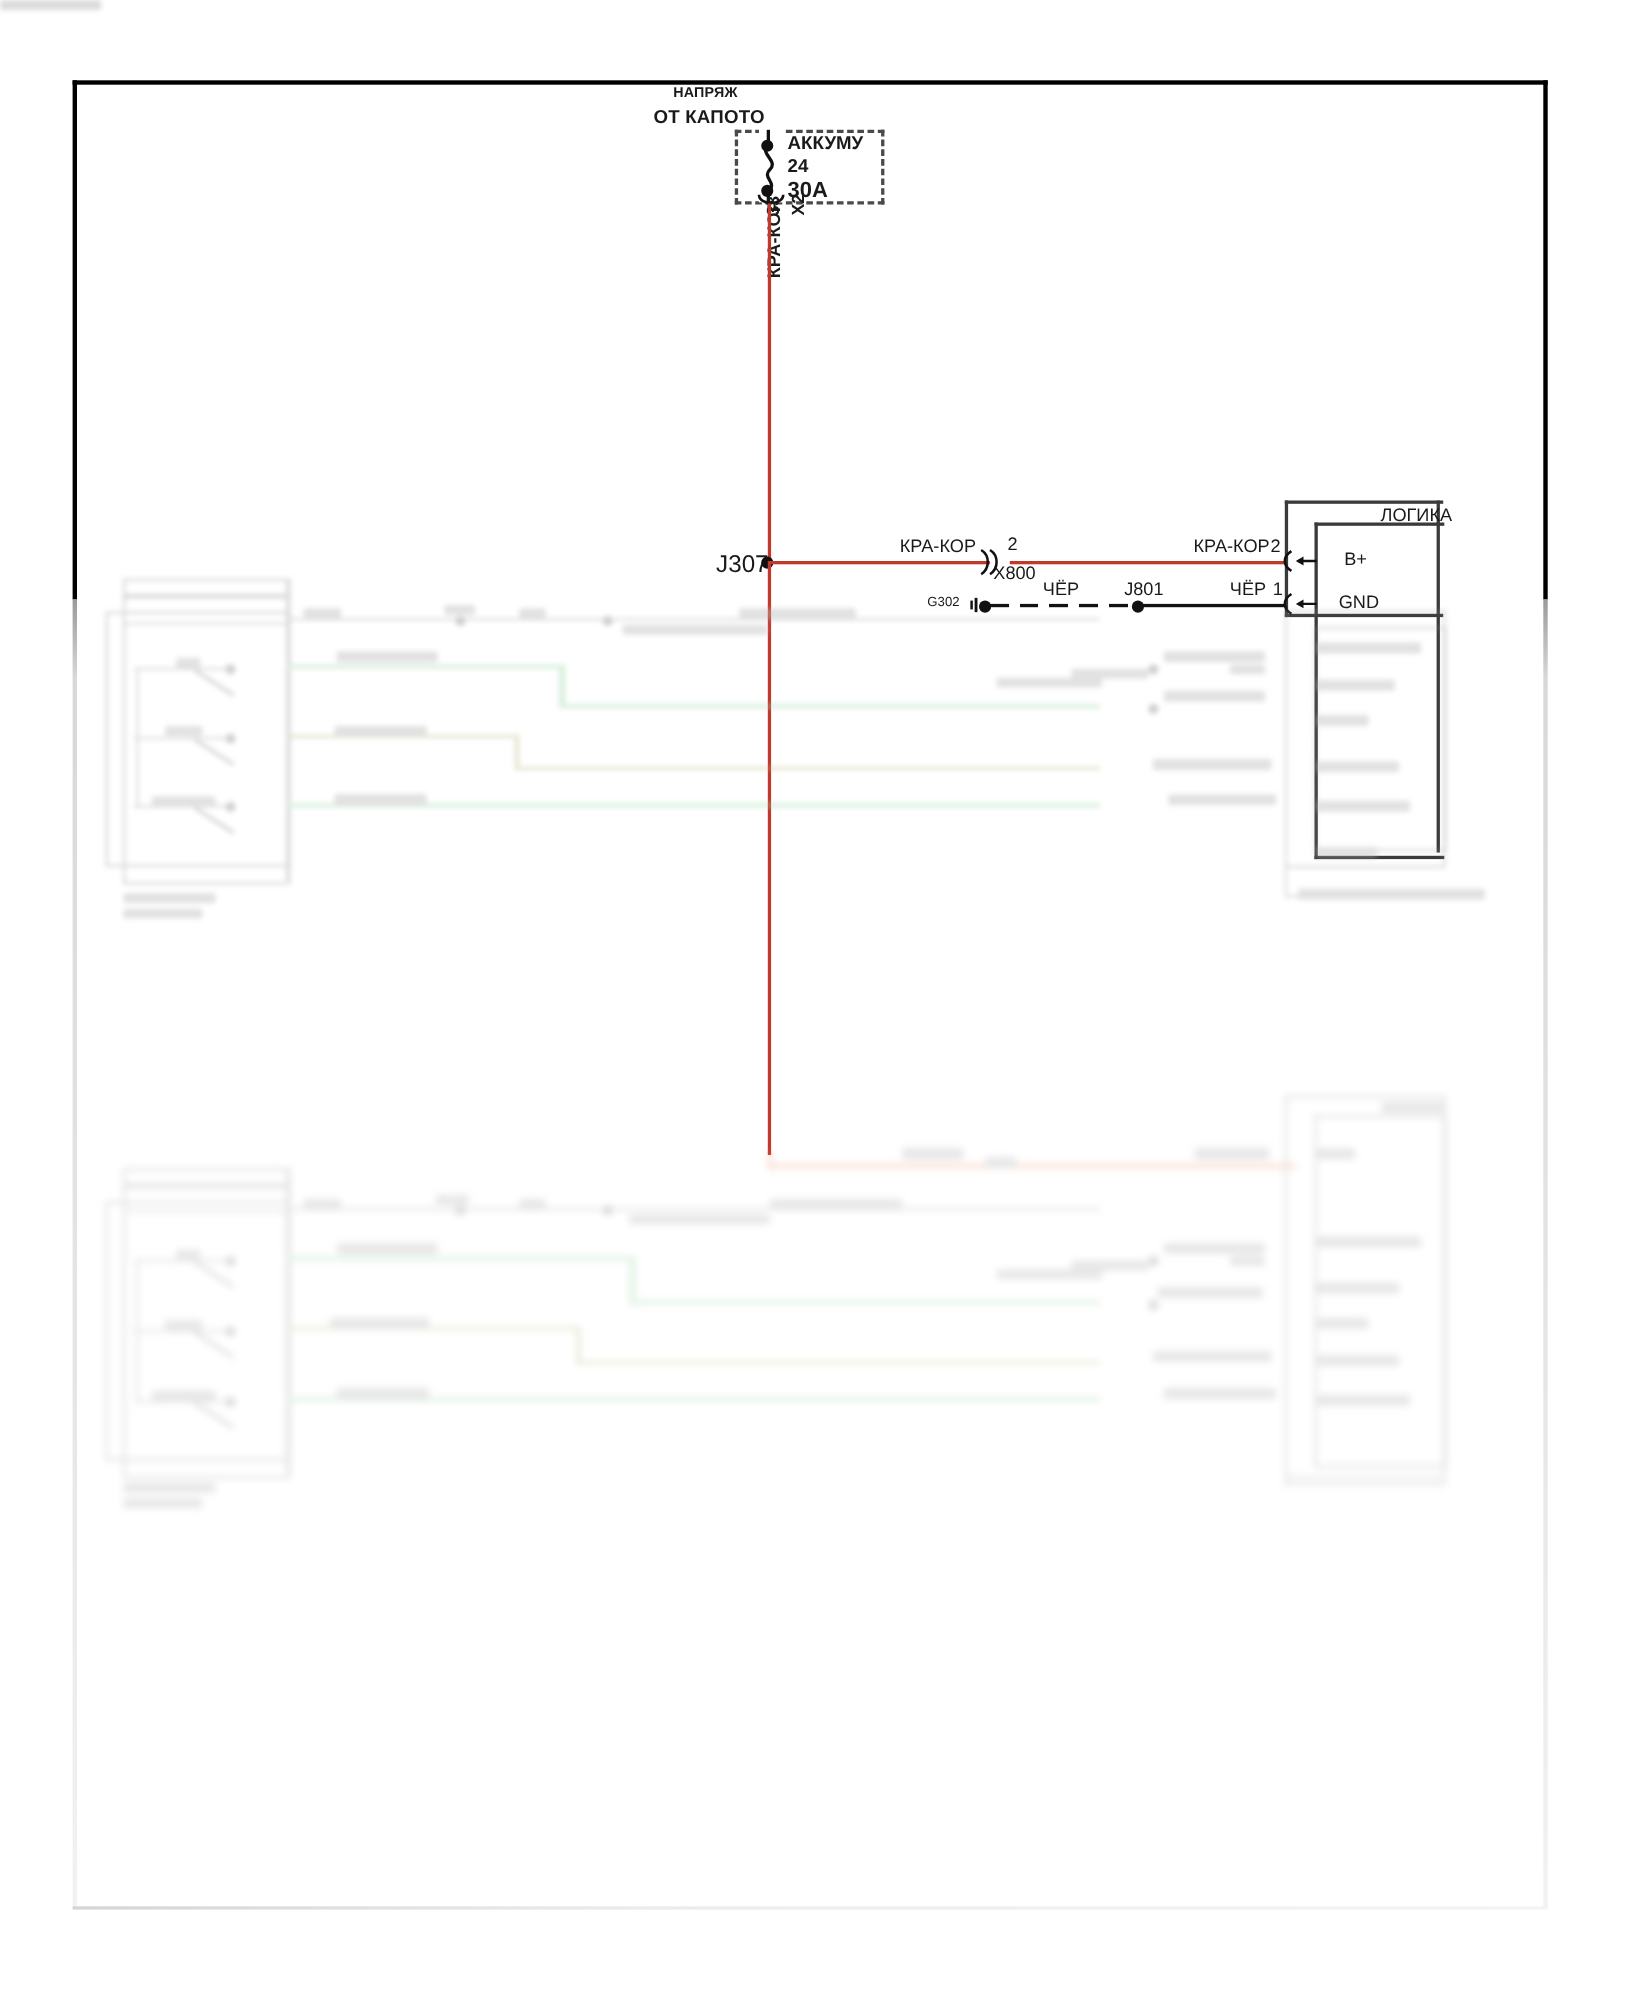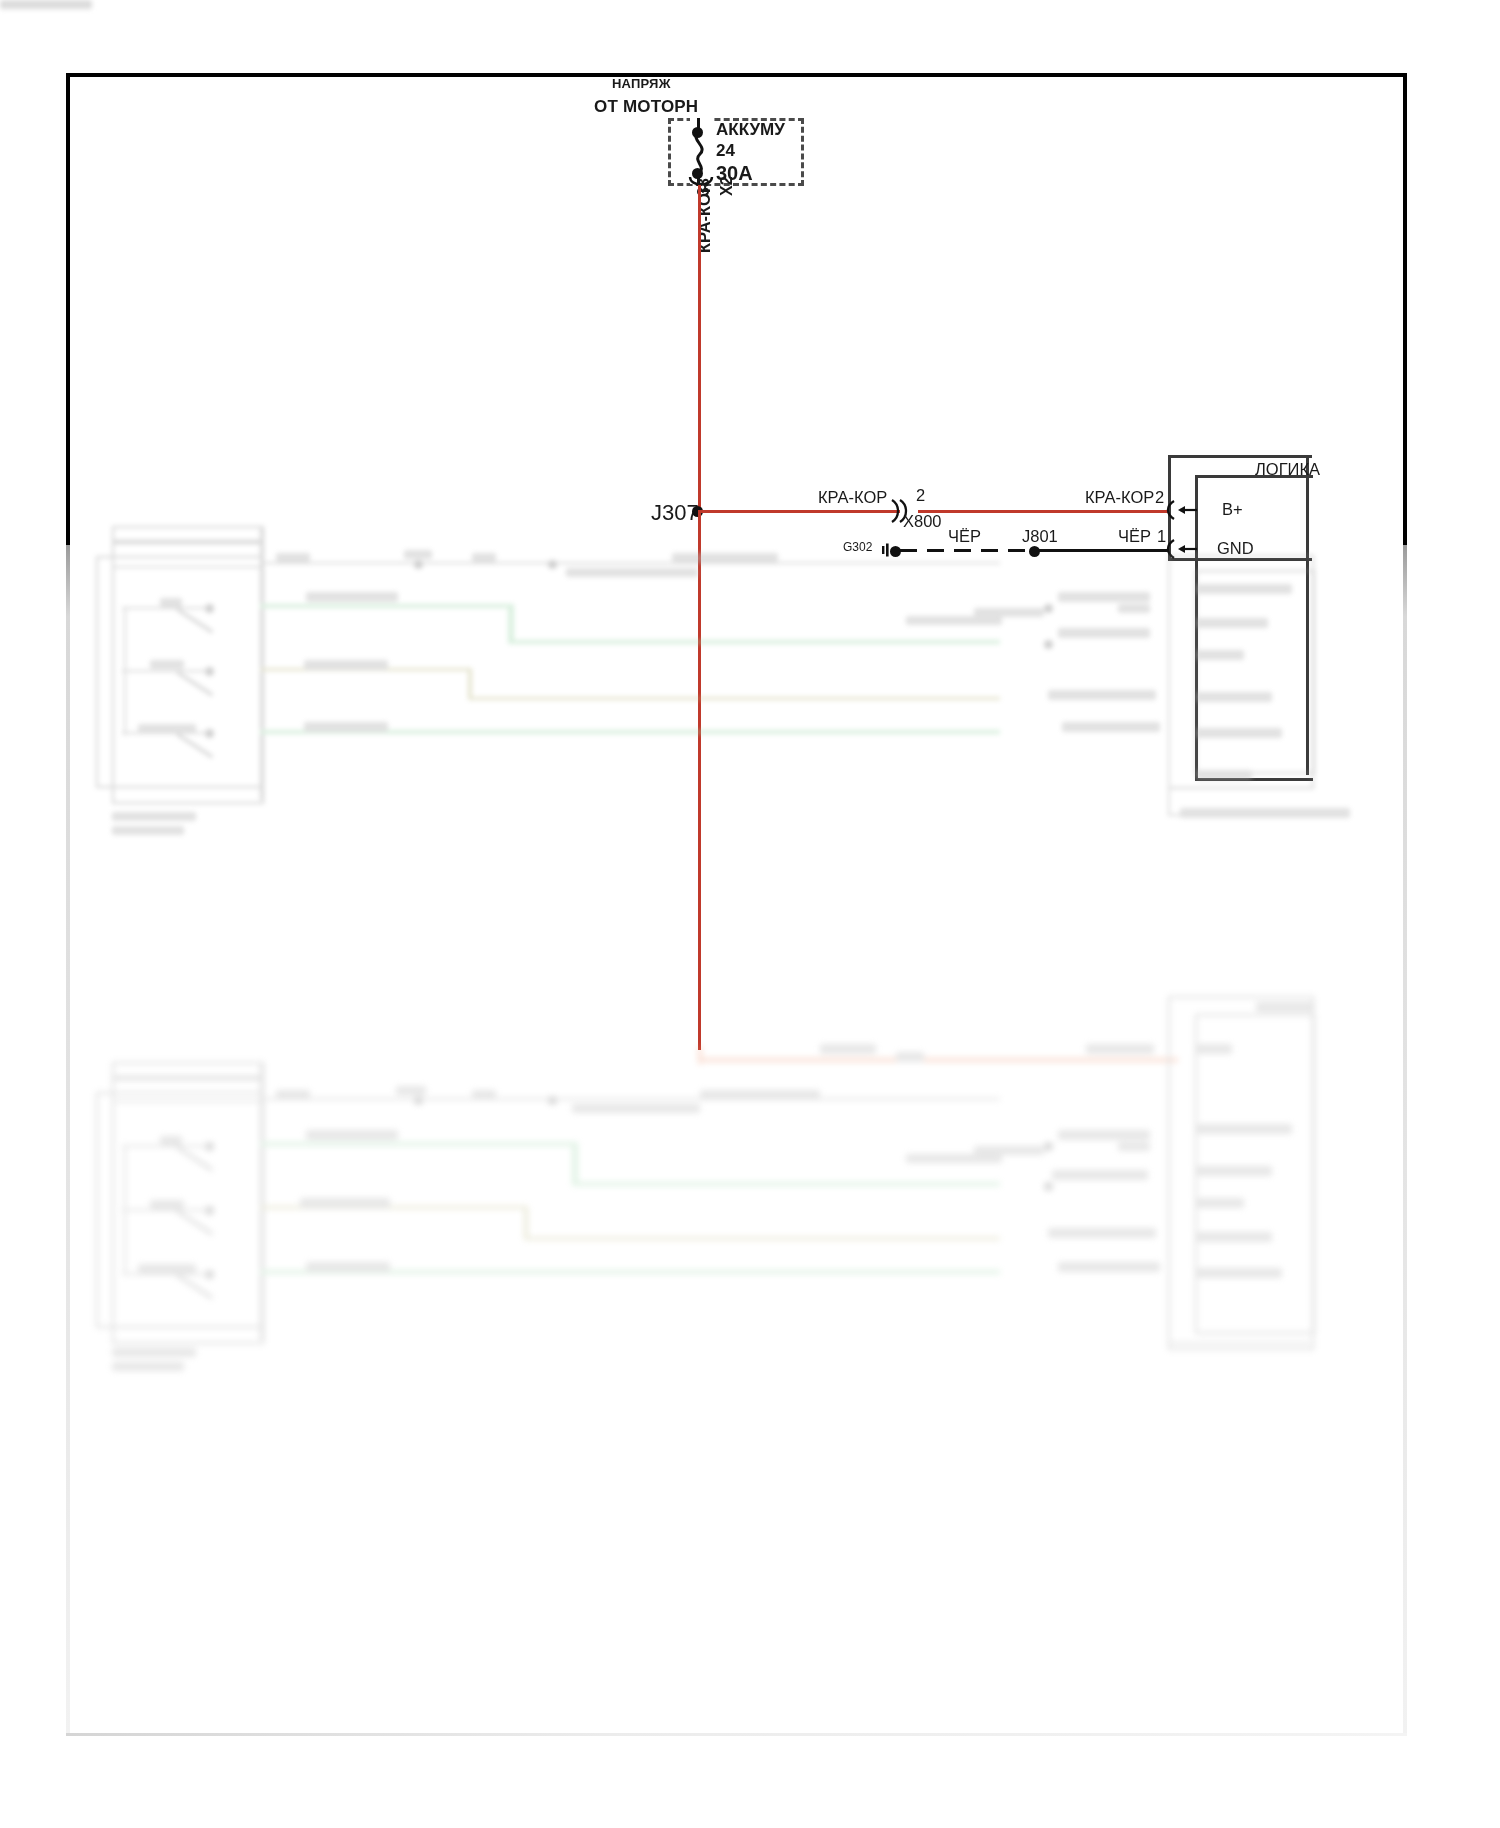--- a/index.html
+++ b/index.html
@@ -122,21 +122,21 @@
 <div class="page">
 
   <div class="frame-top"></div>
   <div class="frame-left-solid"></div>
   <div class="frame-right-solid"></div>
   <div class="frame-left-fade"></div>
   <div class="frame-right-fade"></div>
   <div class="frame-bottom-fade"></div>
 
   <div class="lbl" id="t-napryazh">НАПРЯЖ</div>
-  <div class="lbl" id="t-otpredoh">ОТ МОТОРН</div>
+  <div class="lbl" id="t-otpredoh">ОТ КАПОТО</div>
 
   <div class="fusebox" style="left:668px;top:118px;width:130px;height:62px;"></div>
 
   <div style="position:absolute;left:690px;top:176px;width:22px;height:8px;background:#fff;"></div>
   <div style="position:absolute;left:690px;top:114px;width:22px;height:8px;background:#fff;"></div>
 
   <div style="position:absolute;left:697px;top:118px;width:3px;height:14px;background:#111;"></div>
   <div class="dot fuse-dot-a"></div>
   <svg class="fuse-squig" width="26" height="46" viewBox="0 0 26 46">
     <path d="M10,2 C2,10 20,16 12,24 C4,32 20,36 10,44" stroke="#111" stroke-width="3" fill="none" stroke-linecap="round"></path>

